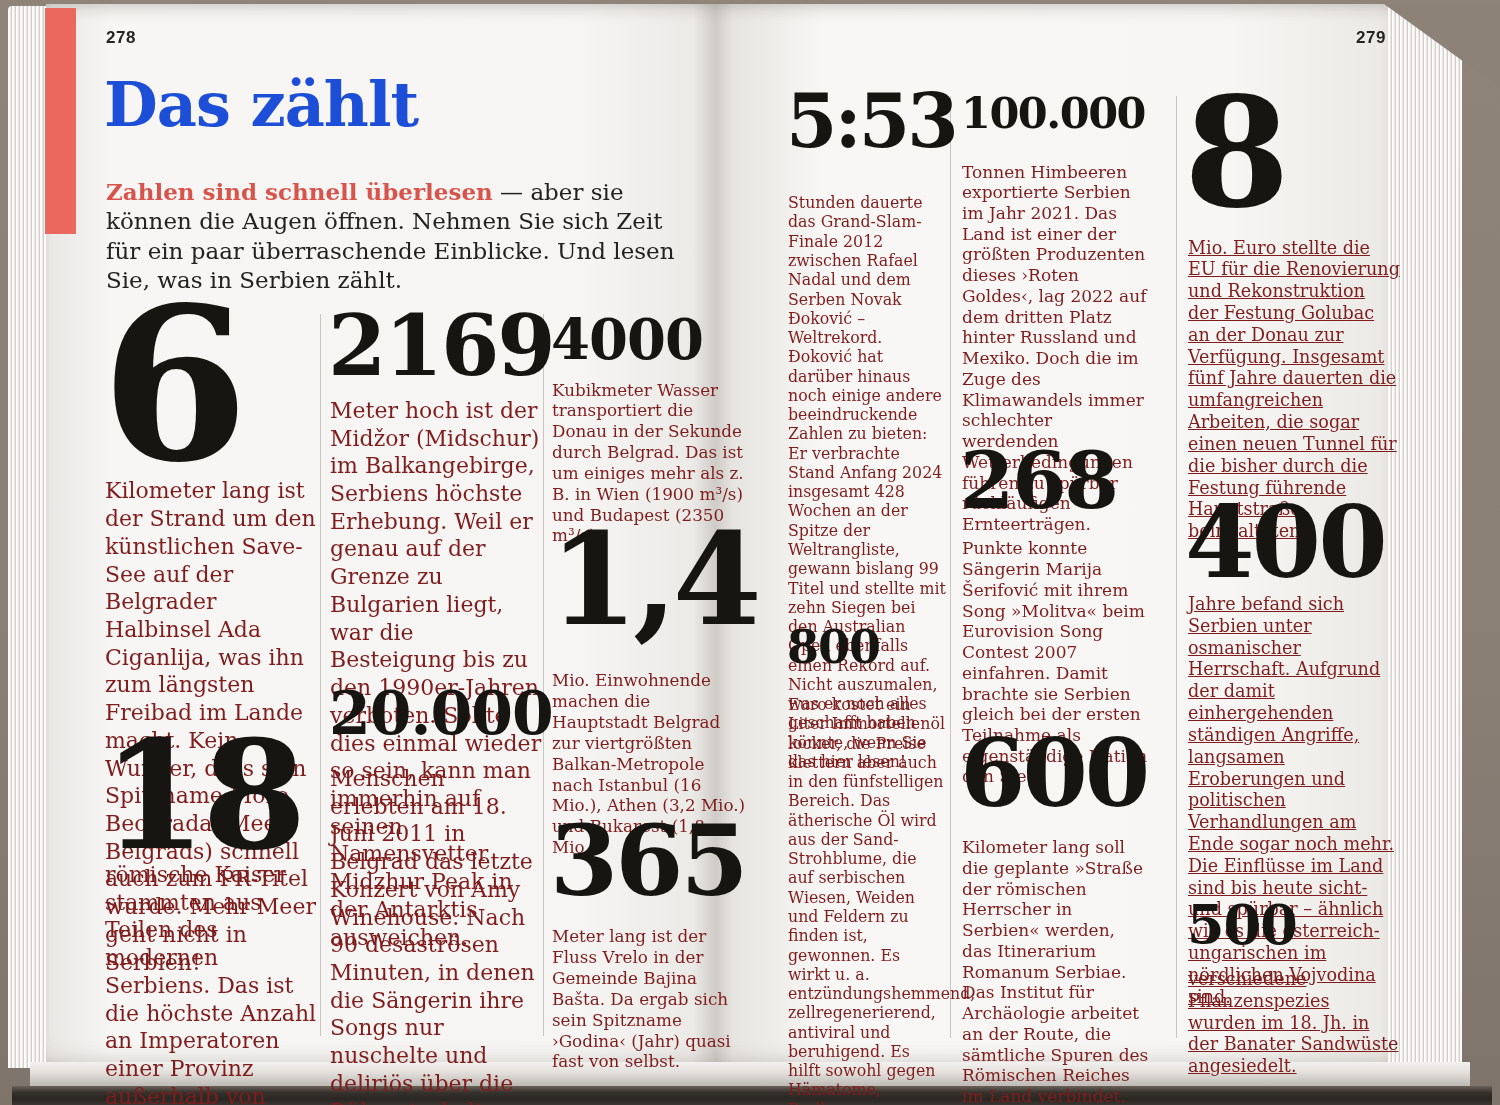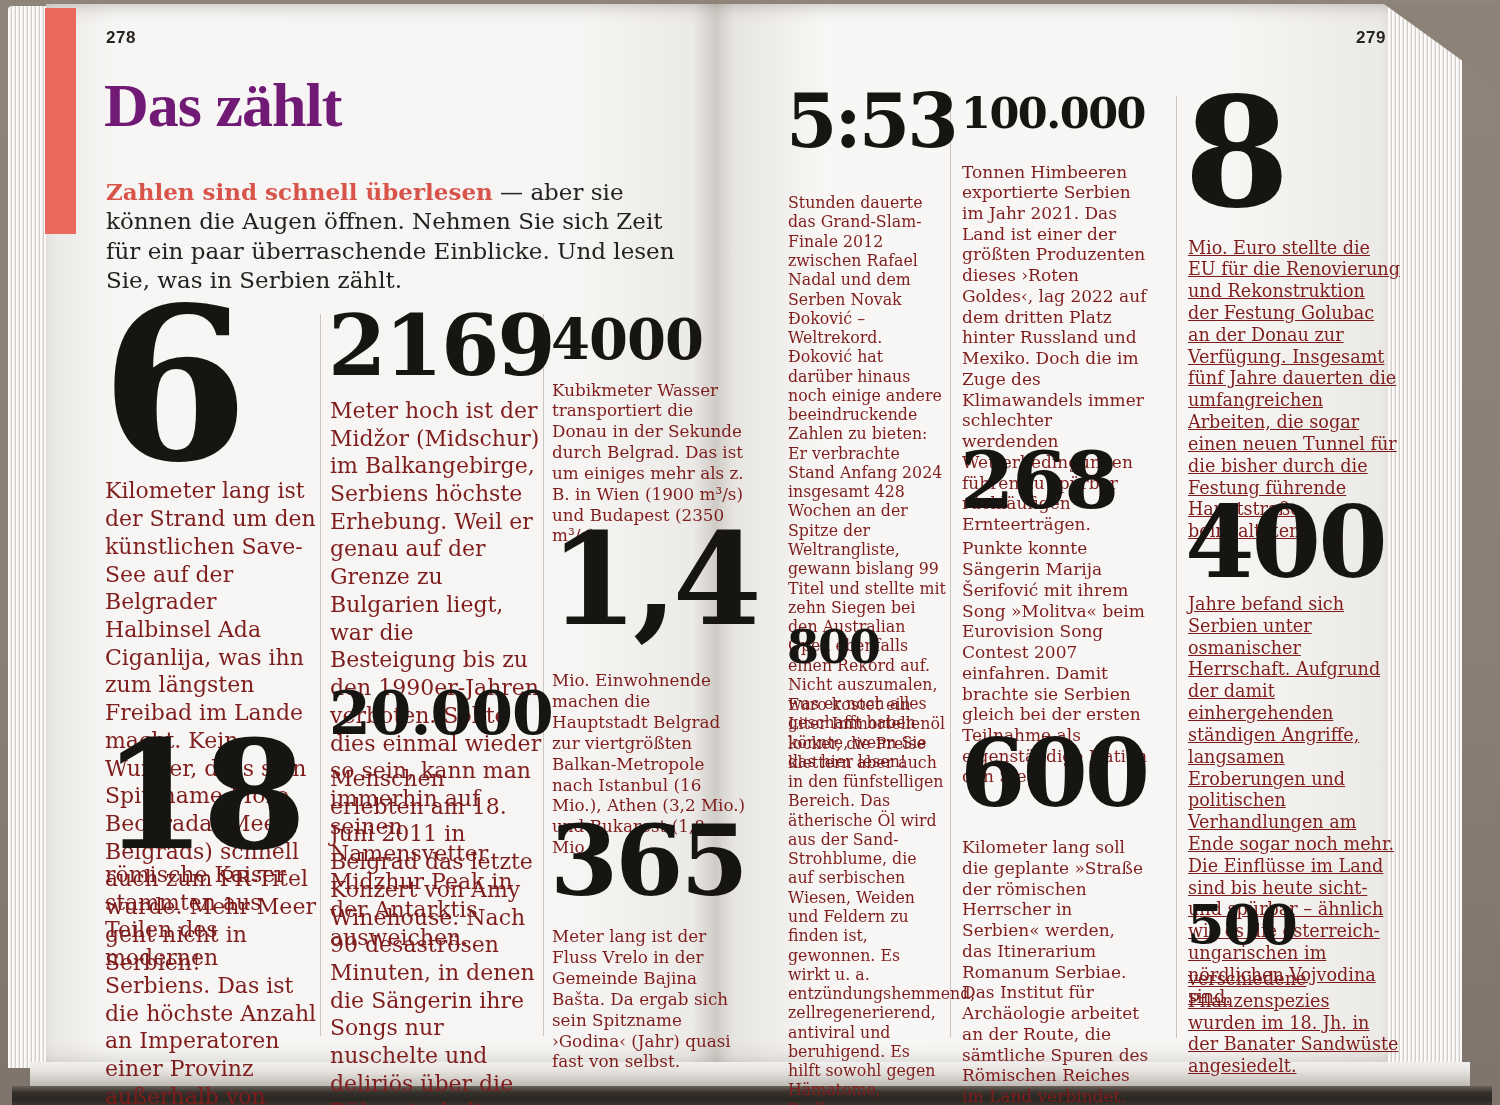--- a/index.html
+++ b/index.html
@@ -25,21 +25,21 @@
           background:linear-gradient(180deg,#6a6159 0%,#35302b 35%,#2a2622 70%,#3b3631 100%);}
   .tr-corner{position:absolute;left:1384px;top:4px;width:0;height:0;
           border-style:solid;border-width:0 116px 84px 0;
           border-color:transparent #8c8278 transparent transparent;}
   
   .accent-bar{position:absolute;left:45px;top:8px;width:31px;height:226px;background:#ea685e;}
   
   .pagenum{position:absolute;font-family:"Liberation Sans",sans-serif;font-weight:bold;
            font-size:17px;color:#262422;letter-spacing:.5px;text-align:center;}
   .title{position:absolute;left:104px;top:74px;font-size:62px;font-weight:bold;
-         color:#701a75;letter-spacing:-1px;line-height:1;font-family:Liberation Serif, serif;}
+         color:#1d4ed8;letter-spacing:-1px;line-height:1;}
   .intro{position:absolute;left:106px;top:154px;width:586px;font-size:23px;
          line-height:1.28;color:#242220;}
   .intro b{color:#d8544b;}
   .stat{position:absolute;color:#242220;}
   .num{font-weight:bold;color:#171512;white-space:nowrap;}
   .txt{margin:0;color:#7f1d1d;}
   .s18{font-size:22px;line-height:1.26;}
   .s168{font-size:16.8px;line-height:1.24;}
   .s158{font-size:15.8px;line-height:1.22;}
   .s17{font-size:17px;line-height:1.22;}

